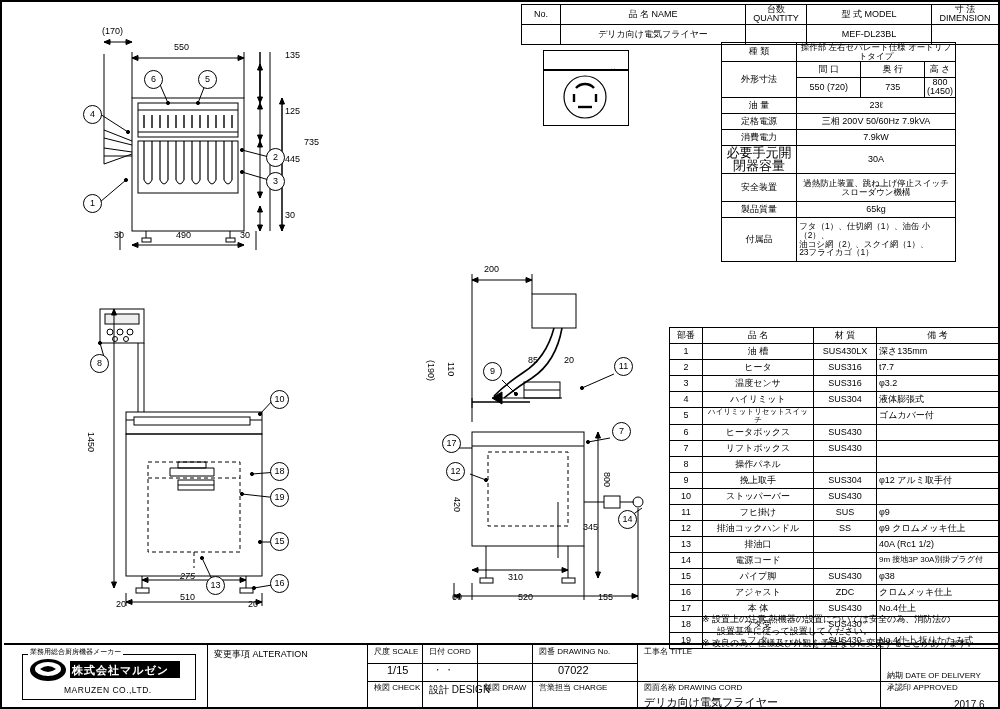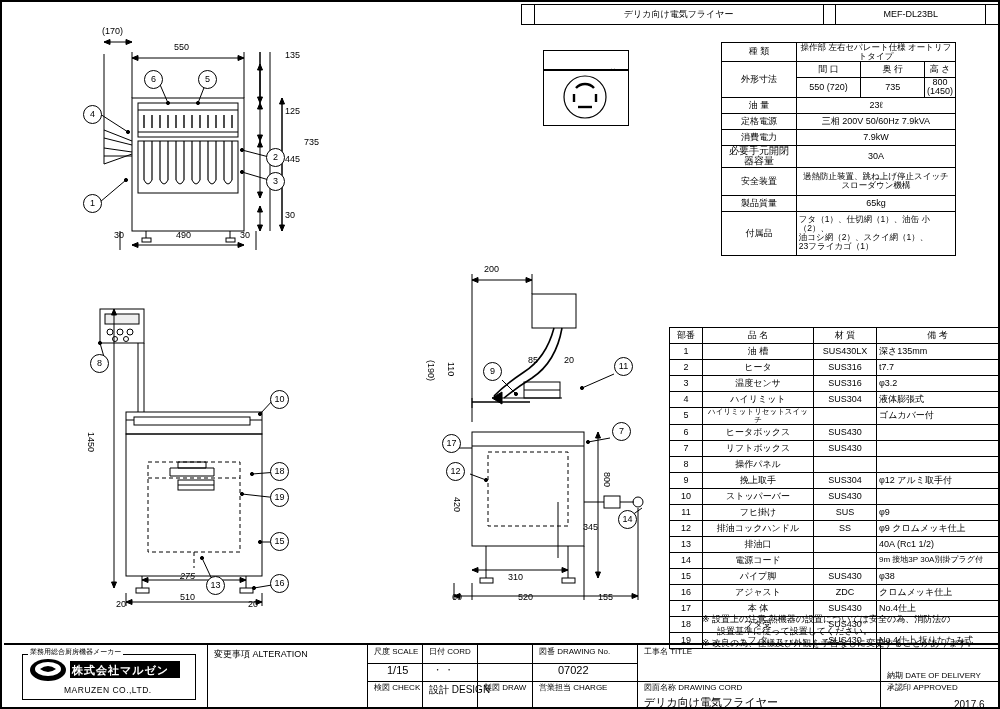--- a/index.html
+++ b/index.html
@@ -20,20 +20,27 @@
   svg{position:absolute;left:0;top:0;overflow:visible;}
   .logo{position:absolute;border:1px solid #000;}
 </style>
 </head>
 <body>
 
 <div id="sheet">
 
   <table class="tbl" style="left:519px;top:2px;width:478px;">
     <tbody>
+        <tr>
+      <td class="ctr" style="width:34px;">No.</td>
+      <td class="ctr" style="width:180px;">品 名 NAME</td>
+      <td class="ctr" style="width:56px;">台数 QUANTITY</td>
+      <td class="ctr" style="width:120px;">型 式 MODEL</td>
+      <td class="ctr">寸 法 DIMENSION</td>
+    </tr>
     <tr style="height:20px;">
       <td class="ctr"></td>
       <td class="ctr">デリカ向け電気フライヤー</td>
       <td class="ctr"></td>
       <td class="ctr">MEF-DL23BL</td>
       <td class="ctr"></td>
     </tr>
   </tbody>
     </table>
 
@@ -60,21 +67,21 @@
     </tr>
     <tr>
       <td class="ctr">定格電源</td>
       <td class="ctr" colspan="3">三相 200V 50/60Hz  7.9kVA</td>
     </tr>
     <tr>
       <td class="ctr">消費電力</td>
       <td class="ctr" colspan="3">7.9kW</td>
     </tr>
     <tr>
-      <td class="ctr" style="font-size:10px;">必要手元開閉器容量</td>
+      <td class="ctr" style="font-size:13px;">必要手元開閉器容量</td>
       <td class="ctr" colspan="3">30A</td>
     </tr>
     <tr style="height:28px;">
       <td class="ctr">安全装置</td>
       <td class="ctr" colspan="3" style="white-space:pre-line;font-size:8.5px;">過熱防止装置、跳ね上げ停止スイッチ
 スローダウン機構</td>
     </tr>
     <tr>
       <td class="ctr">製品質量</td>
       <td class="ctr" colspan="3">65kg</td>

